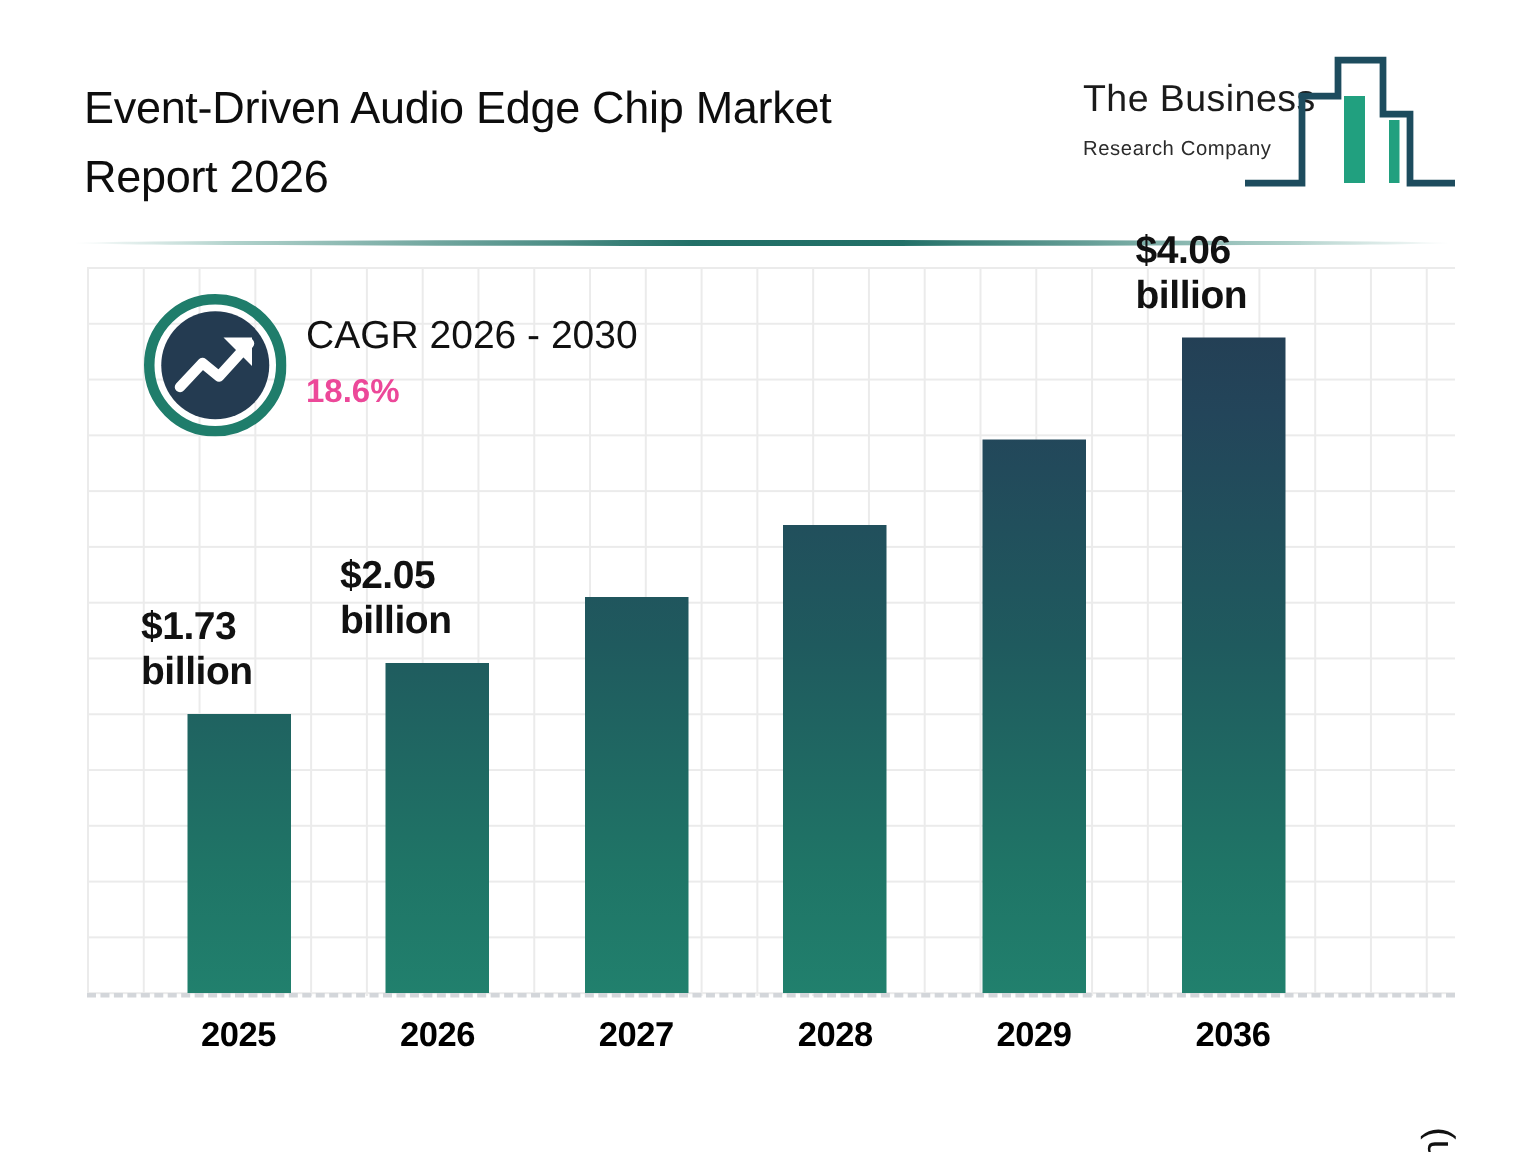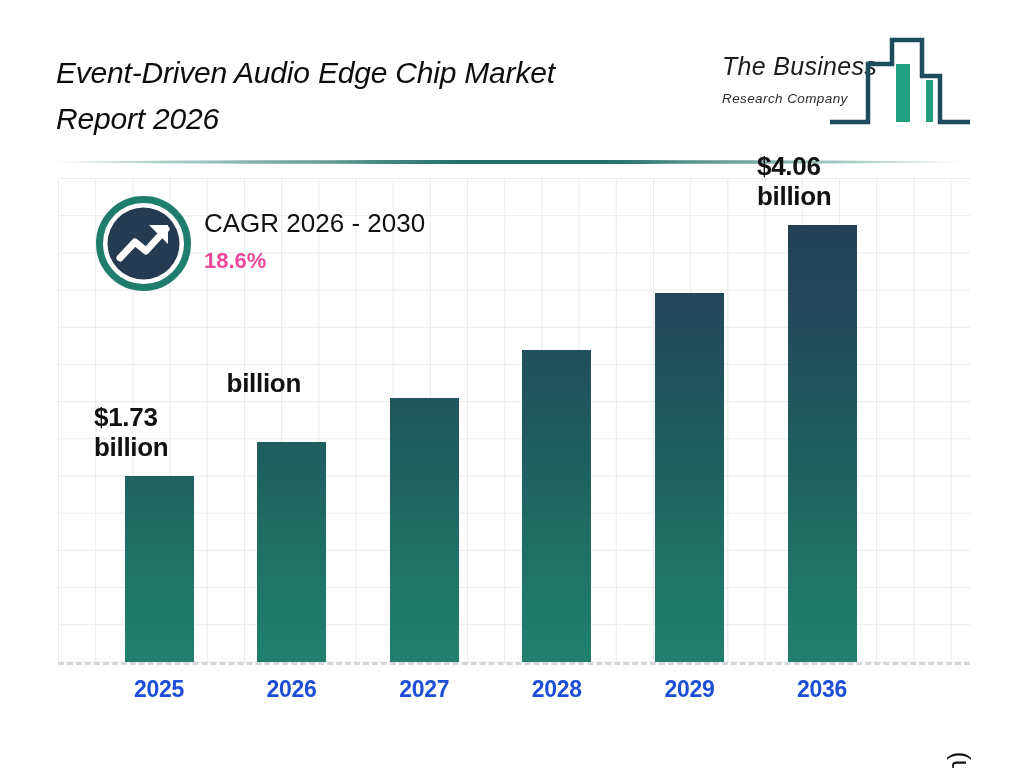--- a/index.html
+++ b/index.html
@@ -6,21 +6,21 @@
   body{
     width:1024px;height:768px;
     background:#ffffff;
     font-family:"Liberation Sans", sans-serif;
     overflow:hidden;
     position:relative;
   }
   #page{position:absolute;inset:0;width:1024px;height:768px;}
 
   
-  .header{position:absolute;left:0;top:0;width:1024px;height:150px;font-style:italic;}
+  .header{position:absolute;left:0;top:0;width:1024px;height:150px;}
   .title{
     position:absolute;left:56px;top:50px;width:640px;
     font-size:30px;line-height:46px;color:#0d0d0d;font-weight:400;
     letter-spacing:-0.2px;
   }
   .title .line{display:block;}
 
   
   .logo{position:absolute;left:722px;top:34px;width:250px;height:96px;}
   .logo-text{position:absolute;left:0px;top:18px;width:160px;text-align:left;}
@@ -69,21 +69,21 @@
   }
 
   .vlabel{
     position:absolute;
     font-weight:bold;color:#111;
     font-size:26px;line-height:30px;letter-spacing:-0.3px;
     width:130px;
   }
   .xlabel{
     position:absolute;top:676px;width:130px;text-align:center;
-    font-size:23px;font-weight:bold;color:#1d4ed8;letter-spacing:-0.3px;
+    font-size:23px;font-weight:bold;color:#000000;letter-spacing:-0.3px;
   }
   .ytitle-inner{
     position:absolute;left:0;top:0;
     transform:rotate(-90deg) translate(-398px, 0);
     transform-origin:left top;
     font-size:25px;color:#111;white-space:nowrap;
   }
 
   
   .cagr{position:absolute;left:96px;top:196px;width:420px;height:104px;}
@@ -123,20 +123,21 @@
 
   <div class="bars" id="bars-layer">
       <div class="bar" style="left: 125px; top: 476px; height: 186px; bottom: auto; background-image: linear-gradient(rgb(36, 59, 81) 0%, rgb(35, 69, 90) 20%, rgb(31, 90, 94) 52%, rgb(31, 116, 102) 82%, rgb(33, 128, 109) 100%); background-size: 69px 484px; background-position: 0px -298px; background-repeat: no-repeat;"></div>
       <div class="vlabel" style="left: 94px; top: 402px;">
         <div>$1.73</div>
         <div>billion</div>
       </div>
       <div class="xlabel" style="left: 94px;">2025</div>
       <div class="bar" style="left: 257px; top: 442px; height: 220px; bottom: auto; background-image: linear-gradient(rgb(36, 59, 81) 0%, rgb(35, 69, 90) 20%, rgb(31, 90, 94) 52%, rgb(31, 116, 102) 82%, rgb(33, 128, 109) 100%); background-size: 69px 484px; background-position: 0px -264px; background-repeat: no-repeat;"></div>
       <div class="vlabel" style="left: 226.6px; top: 368px;">
+        <div>$2.05</div>
         <div>billion</div>
       </div>
       <div class="xlabel" style="left: 226.6px;">2026</div>
       <div class="bar" style="left: 390px; top: 398px; height: 264px; bottom: auto; background-image: linear-gradient(rgb(36, 59, 81) 0%, rgb(35, 69, 90) 20%, rgb(31, 90, 94) 52%, rgb(31, 116, 102) 82%, rgb(33, 128, 109) 100%); background-size: 69px 484px; background-position: 0px -220px; background-repeat: no-repeat;"></div>
       <div class="xlabel" style="left: 359.2px;">2027</div>
       <div class="bar" style="left: 522px; top: 350px; height: 312px; bottom: auto; background-image: linear-gradient(rgb(36, 59, 81) 0%, rgb(35, 69, 90) 20%, rgb(31, 90, 94) 52%, rgb(31, 116, 102) 82%, rgb(33, 128, 109) 100%); background-size: 69px 484px; background-position: 0px -172px; background-repeat: no-repeat;"></div>
       <div class="xlabel" style="left: 491.8px;">2028</div>
       <div class="bar" style="left: 655px; top: 293px; height: 369px; bottom: auto; background-image: linear-gradient(rgb(36, 59, 81) 0%, rgb(35, 69, 90) 20%, rgb(31, 90, 94) 52%, rgb(31, 116, 102) 82%, rgb(33, 128, 109) 100%); background-size: 69px 484px; background-position: 0px -115px; background-repeat: no-repeat;"></div>
       <div class="xlabel" style="left: 624.4px;">2029</div>
       <div class="bar" style="left: 788px; top: 225px; height: 437px; bottom: auto; background-image: linear-gradient(rgb(36, 59, 81) 0%, rgb(35, 69, 90) 20%, rgb(31, 90, 94) 52%, rgb(31, 116, 102) 82%, rgb(33, 128, 109) 100%); background-size: 69px 484px; background-position: 0px -47px; background-repeat: no-repeat;"></div>

